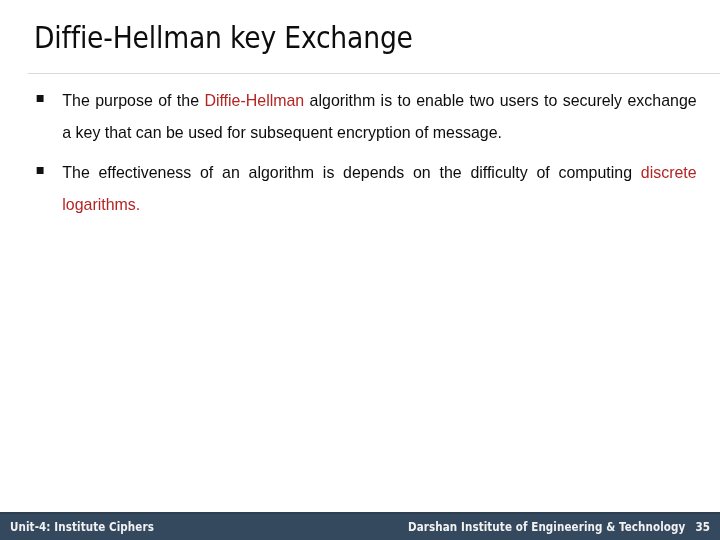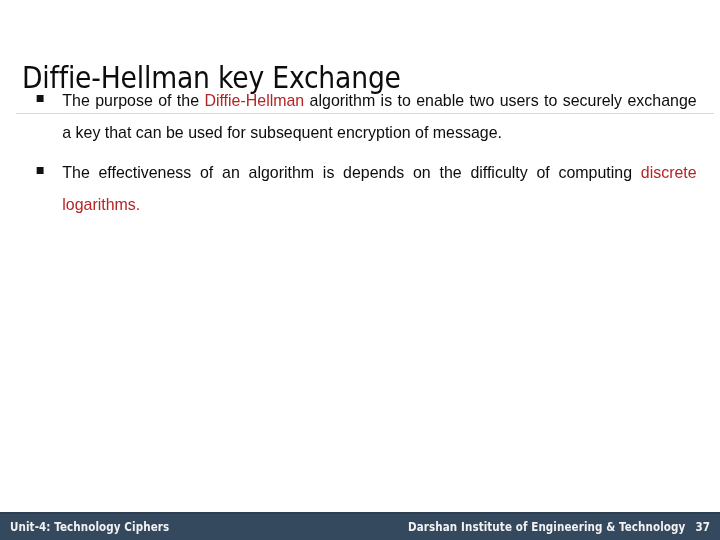--- a/index.html
+++ b/index.html
@@ -16,25 +16,24 @@
   .slide {
     position: relative;
     width: 720px;
     height: 540px;
     background: #FFFFFF;
   }
 
   
   .title-area {
     position: absolute;
-    left: 4px;
+    left: 16px;
     top: 0;
     width: 624px;
     height: 74px;
-    margin-top: 40px;
   }
   .slide-title {
     position: absolute;
     left: 18px;
     top: 17px;
     font-family: "DejaVu Sans Condensed", "Liberation Sans Narrow", "Liberation Sans", sans-serif;
     font-size: 31px;
     font-weight: 400;
     color: #0D0D0D;
     letter-spacing: -0.2px;
@@ -175,19 +174,19 @@
       <span class="bullet-marker"></span>
       <span class="para-text">
         <span class="just-line">The effectiveness of an algorithm is depends on the difficulty of</span>
         <span class="last-line"><span>computing </span><span class="hl-red">discrete logarithms.</span></span>
       </span>
     </div>
 
   </div>
 
   <div class="footer-bar">
-    <div class="footer-left">Unit-4: Technology Ciphers</div>
+    <div class="footer-left">Unit-4: Institute Ciphers</div>
     <div class="footer-right">
-      <span class="org-name">Darshan Institute of Engineering &amp; Technology</span><span class="page-num">37</span>
+      <span class="org-name">Darshan Institute of Engineering &amp; Technology</span><span class="page-num">35</span>
     </div>
   </div>
 
 </div>
 
 </body></html>

